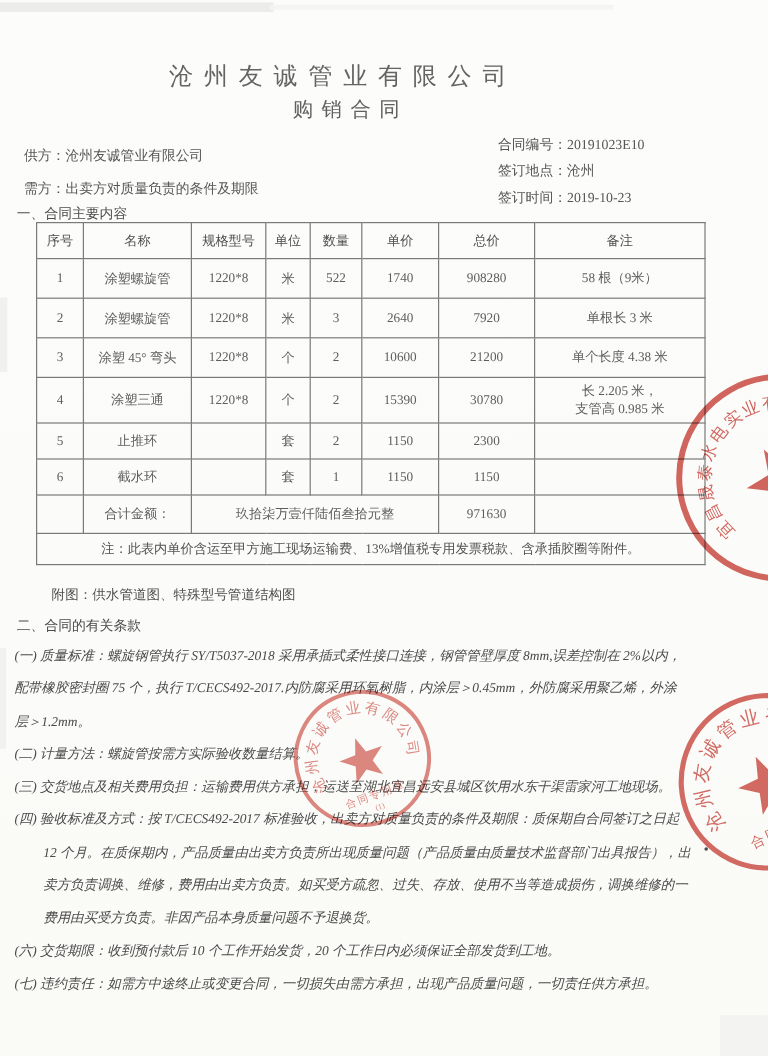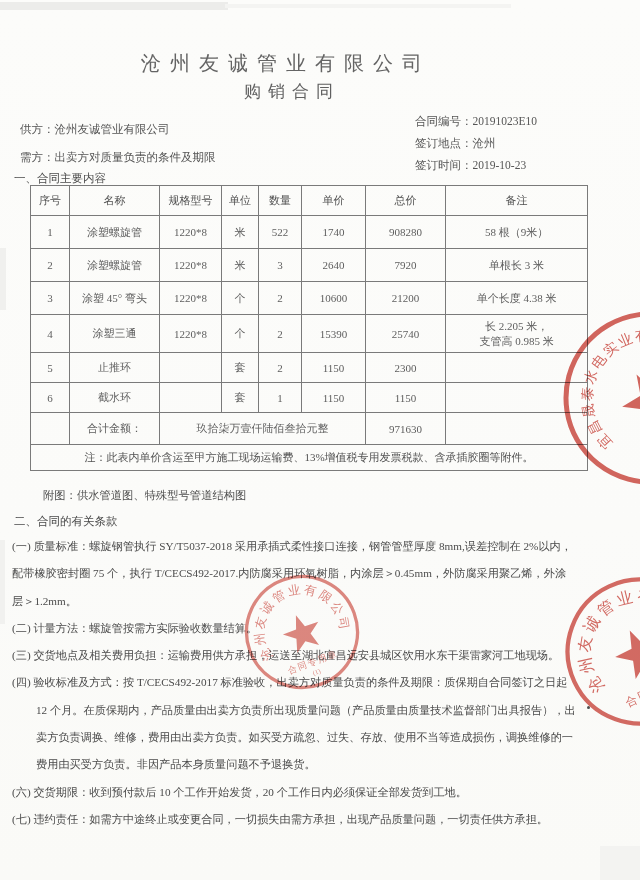--- a/index.html
+++ b/index.html
@@ -26,21 +26,21 @@
   tr.h-r4{height:38px;}
   tr.h-r5,tr.h-r6{height:30px;}
   tr.h-total{height:32px;}
   tr.h-note{height:26px;}
   td.remark{white-space:pre-line;line-height:1.35;}
   td.note-cell{text-align:center;padding-left:5px;color:#525252;}
   
   .attachment-line{left:14px;top:488px;font-size:11.3px;color:#4e4e4e;white-space:nowrap;padding-left:29px;}
   .section2-heading{left:14px;top:514px;font-size:11.5px;color:#4a4a4a;}
   .clauses{left:12px;top:539px;width:622px;font-size:11.2px;color:#4a4a4a;}
-  .clause-line{height:27.3px;white-space:nowrap;}
+  .clause-line{height:27.3px;white-space:nowrap;font-style:italic;}
   .clause-line.indent{padding-left:24px;}
   
   .scan-strip-1{left:0;top:2px;width:228px;height:8px;background:#ececea;}
   .scan-strip-2{left:225px;top:4px;width:286px;height:4px;background:#f4f4f2;}
   .scan-edge-1{left:0;top:248px;width:6px;height:62px;background:#f0f0ee;}
   .scan-edge-2{left:0;top:540px;width:5px;height:84px;background:#f1f1ef;}
   .scan-corner{left:600px;top:846px;width:40px;height:34px;background:#f3f3f1;}
   .ink-dot{left:587px;top:706px;width:3px;height:3px;border-radius:50%;background:#4d4d4d;}
   
   .stamp{position:absolute;pointer-events:none;mix-blend-mode:multiply;}
@@ -122,21 +122,21 @@
     <td>21200</td>
     <td class="remark">单个长度 4.38 米</td>
   </tr>
   <tr class="h-r4">
     <td>4</td>
     <td>涂塑三通</td>
     <td>1220*8</td>
     <td>个</td>
     <td>2</td>
     <td>15390</td>
-    <td>25740</td>
+    <td>30780</td>
     <td class="remark">长 2.205 米，
 支管高 0.985 米</td>
   </tr>
   <tr class="h-r5">
     <td>5</td>
     <td>止推环</td>
     <td></td>
     <td>套</td>
     <td>2</td>
     <td>1150</td>

